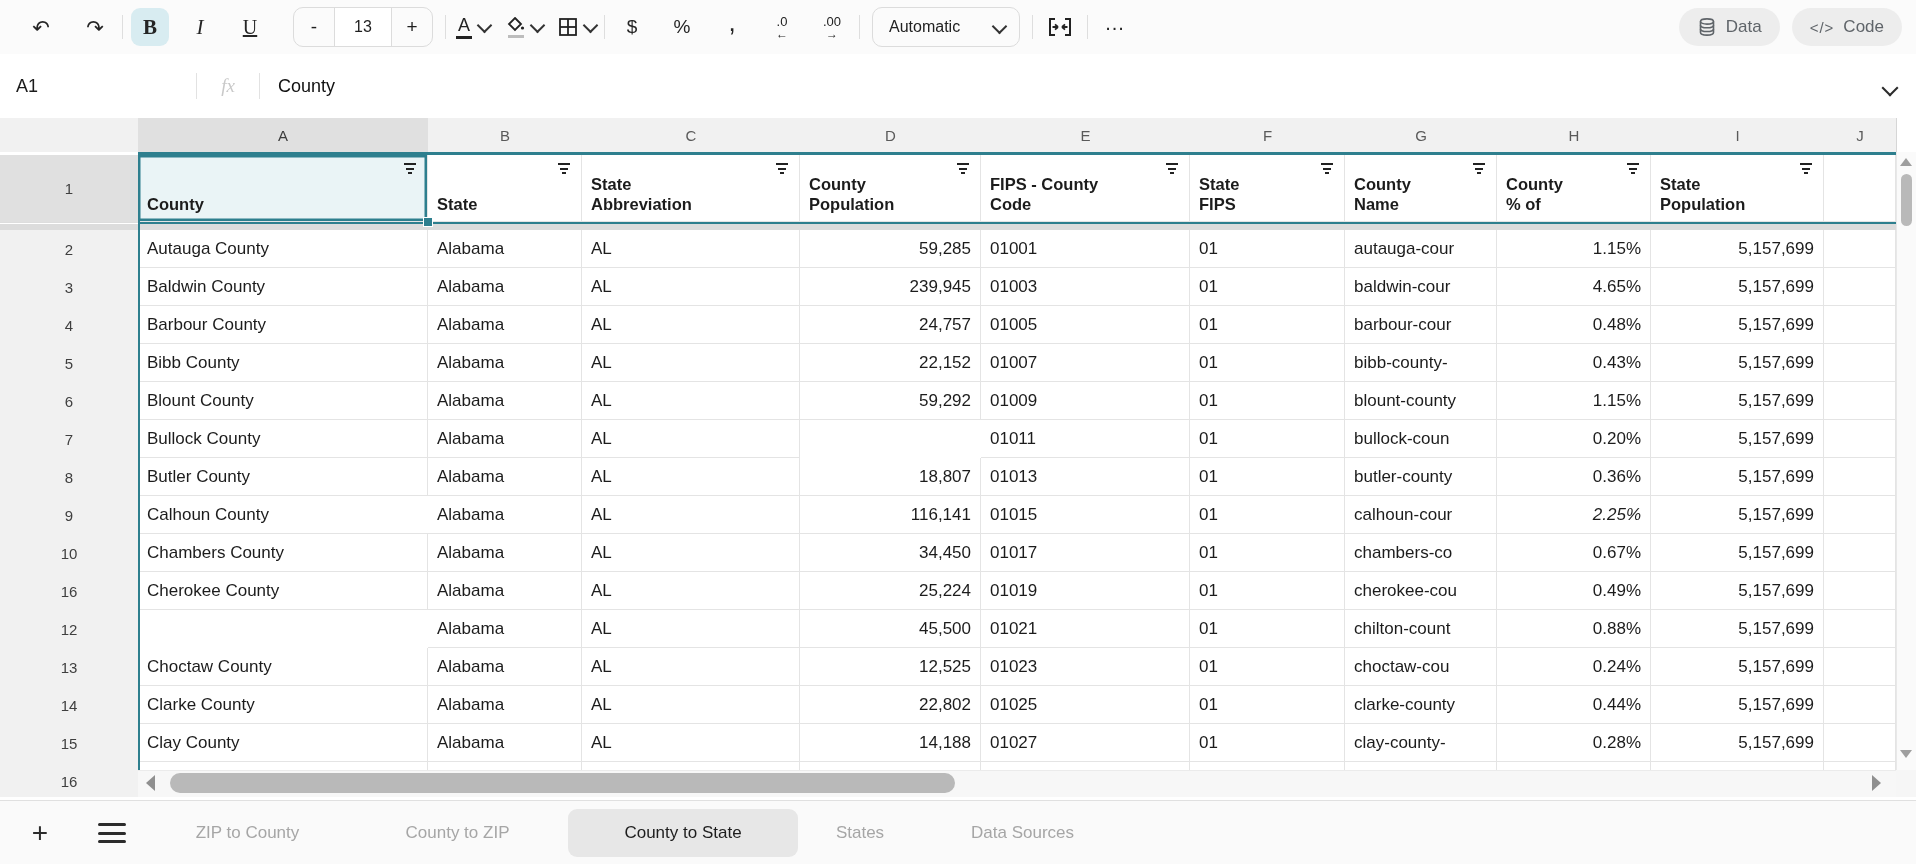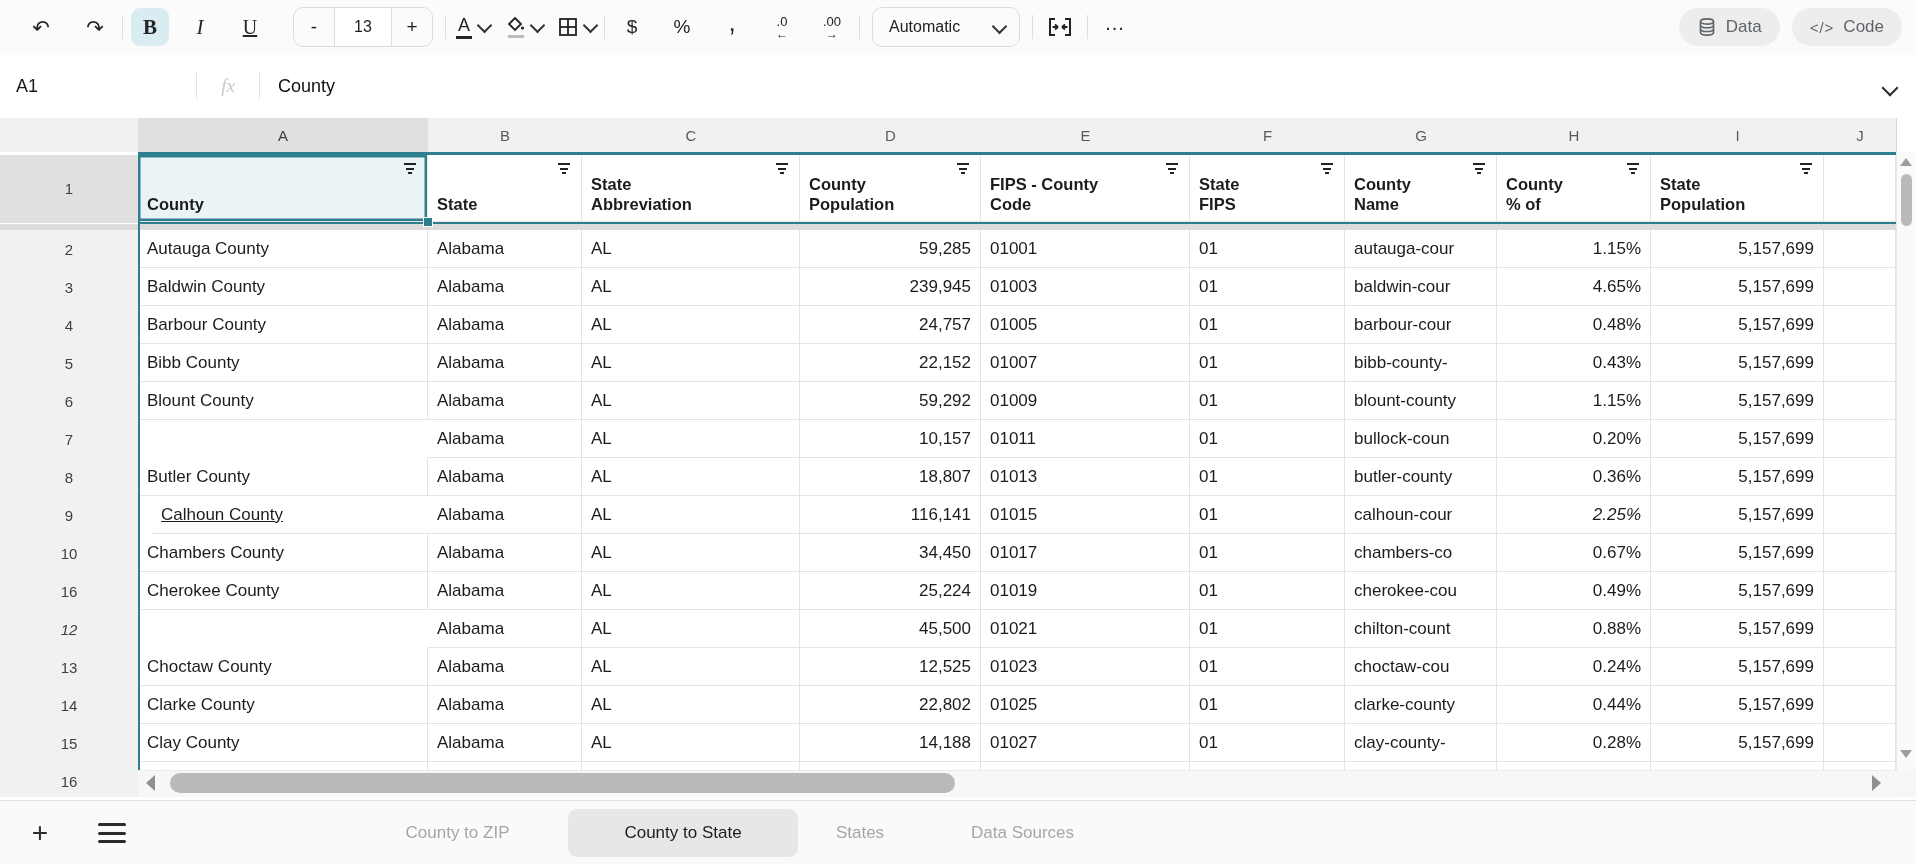--- a/index.html
+++ b/index.html
@@ -230,21 +230,21 @@
     <div class="rowhdr" style="top: 112px; height: 38px;">2</div>
     <div class="rowhdr" style="top: 150px; height: 38px;">3</div>
     <div class="rowhdr" style="top: 188px; height: 38px;">4</div>
     <div class="rowhdr" style="top: 226px; height: 38px;">5</div>
     <div class="rowhdr" style="top: 264px; height: 38px;">6</div>
     <div class="rowhdr" style="top: 302px; height: 38px;">7</div>
     <div class="rowhdr" style="top: 340px; height: 38px;">8</div>
     <div class="rowhdr" style="top: 378px; height: 38px;">9</div>
     <div class="rowhdr" style="top: 416px; height: 38px;">10</div>
     <div class="rowhdr" style="top: 454px; height: 38px;">16</div>
-    <div class="rowhdr" style="top: 492px; height: 38px; font-style: italic;">12</div>
+    <div class="rowhdr" style="top: 492px; height: 38px;">12</div>
     <div class="rowhdr" style="top: 530px; height: 38px;">13</div>
     <div class="rowhdr" style="top: 568px; height: 38px;">14</div>
     <div class="rowhdr" style="top: 606px; height: 38px;">15</div>
     <div class="rowhdr" style="top: 644px; height: 38px;">16</div>
     <div class="rowhdr sel" style="top: 37px; height: 67px;">1</div>
     <div class="cell hcell selcell" style="left: 138px; top: 37px; width: 290px; height: 67px;">County</div>
     <span class="filter" style="left: 404px; top: 45px;">
       <i style="width: 12px;"></i>
       <i style="width: 8px;"></i>
       <i style="width: 4px;"></i>
@@ -350,40 +350,40 @@
     <div class="cell" style="left: 138px; top: 264px; width: 290px; height: 38px;">Blount County</div>
     <div class="cell" style="left: 428px; top: 264px; width: 154px; height: 38px;">Alabama</div>
     <div class="cell" style="left: 582px; top: 264px; width: 218px; height: 38px;">AL</div>
     <div class="cell r" style="left: 800px; top: 264px; width: 181px; height: 38px;">59,292</div>
     <div class="cell" style="left: 981px; top: 264px; width: 209px; height: 38px;">01009</div>
     <div class="cell" style="left: 1190px; top: 264px; width: 155px; height: 38px;">01</div>
     <div class="cell" style="left: 1345px; top: 264px; width: 152px; height: 38px;">blount-county</div>
     <div class="cell r" style="left: 1497px; top: 264px; width: 154px; height: 38px;">1.15%</div>
     <div class="cell r" style="left: 1651px; top: 264px; width: 173px; height: 38px;">5,157,699</div>
     <div class="cell" style="left: 1824px; top: 264px; width: 72px; height: 38px;"></div>
+    <div class="cell" style="left: 138px; top: 302px; width: 290px; height: 38px;">Bullock County</div>
     <div class="cell" style="left: 428px; top: 302px; width: 154px; height: 38px;">Alabama</div>
     <div class="cell" style="left: 582px; top: 302px; width: 218px; height: 38px;">AL</div>
-    <div class="cell r" style="left: 800px; top: 302px; width: 181px; height: 38px;">10,157</div>
     <div class="cell" style="left: 981px; top: 302px; width: 209px; height: 38px;">01011</div>
     <div class="cell" style="left: 1190px; top: 302px; width: 155px; height: 38px;">01</div>
     <div class="cell" style="left: 1345px; top: 302px; width: 152px; height: 38px;">bullock-coun</div>
     <div class="cell r" style="left: 1497px; top: 302px; width: 154px; height: 38px;">0.20%</div>
     <div class="cell r" style="left: 1651px; top: 302px; width: 173px; height: 38px;">5,157,699</div>
     <div class="cell" style="left: 1824px; top: 302px; width: 72px; height: 38px;"></div>
     <div class="cell" style="left: 138px; top: 340px; width: 290px; height: 38px;">Butler County</div>
     <div class="cell" style="left: 428px; top: 340px; width: 154px; height: 38px;">Alabama</div>
     <div class="cell" style="left: 582px; top: 340px; width: 218px; height: 38px;">AL</div>
     <div class="cell r" style="left: 800px; top: 340px; width: 181px; height: 38px;">18,807</div>
     <div class="cell" style="left: 981px; top: 340px; width: 209px; height: 38px;">01013</div>
     <div class="cell" style="left: 1190px; top: 340px; width: 155px; height: 38px;">01</div>
     <div class="cell" style="left: 1345px; top: 340px; width: 152px; height: 38px;">butler-county</div>
     <div class="cell r" style="left: 1497px; top: 340px; width: 154px; height: 38px;">0.36%</div>
     <div class="cell r" style="left: 1651px; top: 340px; width: 173px; height: 38px;">5,157,699</div>
     <div class="cell" style="left: 1824px; top: 340px; width: 72px; height: 38px;"></div>
-    <div class="cell" style="left: 152px; top: 378px; width: 336px; height: 38px; text-decoration: underline;">Calhoun County</div>
+    <div class="cell" style="left: 138px; top: 378px; width: 336px; height: 38px;">Calhoun County</div>
     <div class="cell" style="left: 428px; top: 378px; width: 154px; height: 38px;">Alabama</div>
     <div class="cell" style="left: 582px; top: 378px; width: 218px; height: 38px;">AL</div>
     <div class="cell r" style="left: 800px; top: 378px; width: 181px; height: 38px;">116,141</div>
     <div class="cell" style="left: 981px; top: 378px; width: 209px; height: 38px;">01015</div>
     <div class="cell" style="left: 1190px; top: 378px; width: 155px; height: 38px;">01</div>
     <div class="cell" style="left: 1345px; top: 378px; width: 152px; height: 38px;">calhoun-cour</div>
     <div class="cell r" style="left: 1497px; top: 378px; width: 154px; height: 38px; font-style: italic;">2.25%</div>
     <div class="cell r" style="left: 1651px; top: 378px; width: 173px; height: 38px;">5,157,699</div>
     <div class="cell" style="left: 1824px; top: 378px; width: 72px; height: 38px;"></div>
     <div class="cell" style="left: 138px; top: 416px; width: 290px; height: 38px;">Chambers County</div>
@@ -471,17 +471,18 @@
 <div class="tabbar">
   <div class="tb-plus">
       <span>+</span>
     </div>
   <div class="tb-ham">
       <i></i>
       <i></i>
       <i></i>
     </div>
   <div class="tabpill"></div>
+  <div class="tab" style="left:160px;width:175px;">ZIP to County</div>
   <div class="tab active" style="left:568px;width:230px;">County to State</div>
   <div class="tab" style="left:370px;width:175px;">County to ZIP</div>
   <div class="tab" style="left:820px;width:80px;">States</div>
   <div class="tab" style="left:935px;width:175px;">Data Sources</div>
 </div>
 
 </body></html>

